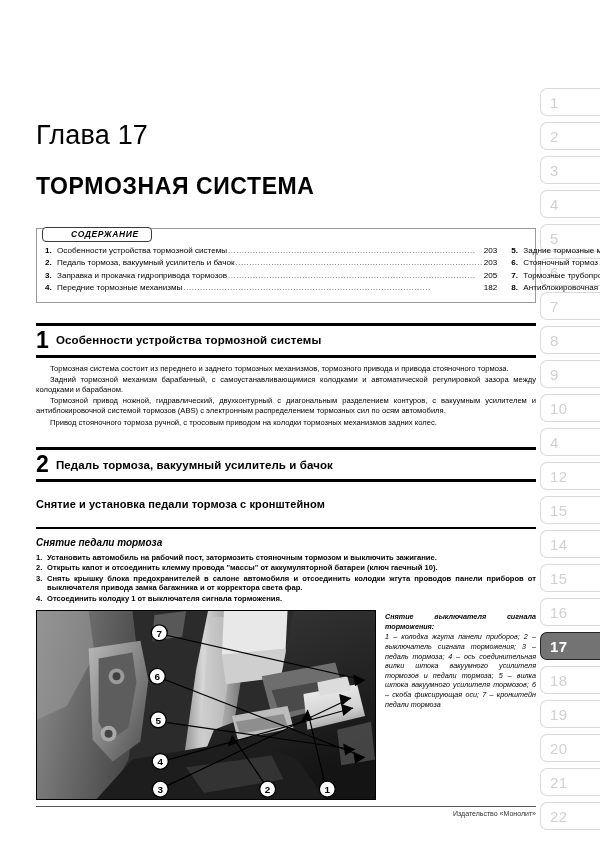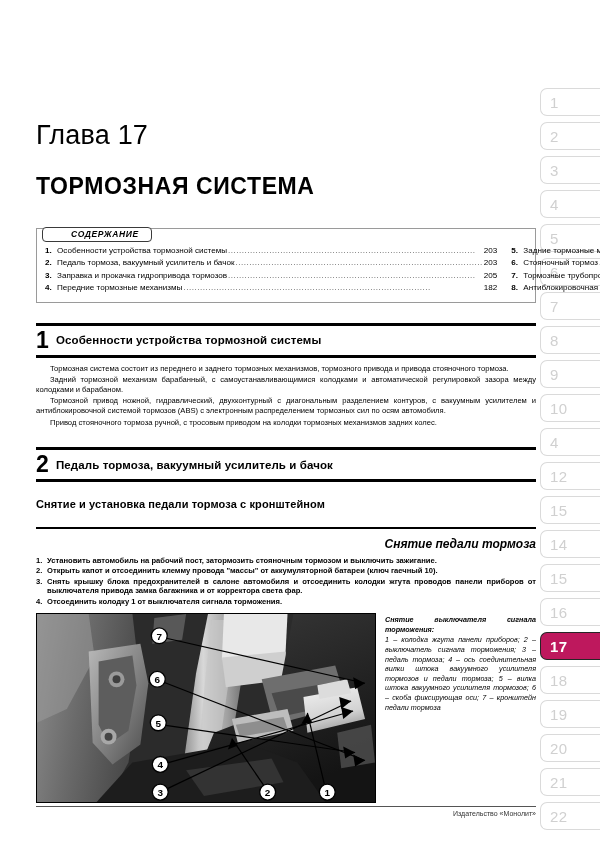--- a/index.html
+++ b/index.html
@@ -30,21 +30,21 @@
     color:#d0d0d0;
     font-size:15px;
     font-weight:400;
     display:flex;
     align-items:center;
     padding-left:9px;
     box-sizing:border-box;
     letter-spacing:0.3px;
   }
   .tab.active{
-    background:#be185d;
+    background:#737373;
     color:#ffffff;
     border-color:#262626;
     font-weight:bold;
   }
 
   
   .content{
     position:absolute;
     left:36px; top:0;
     width:500px;
@@ -149,24 +149,23 @@
   .subhead{
     margin-top:16px;
     font-size:11px;
     font-weight:bold;
     border-bottom:2px solid #000;
     padding-bottom:17px;
     letter-spacing:0.1px;
   }
   .subsub{
     margin-top:8px;
-    font-size:12px;
+    font-size:10px;
     font-weight:bold;
     font-style:italic;
-    text-align:right;
   }
 
   
   .steps{margin-top:5px;}
   .step{
     display:flex;
     font-size:7.6px;
     line-height:9.7px;
     text-align:justify;
     margin-bottom:0.5px;

